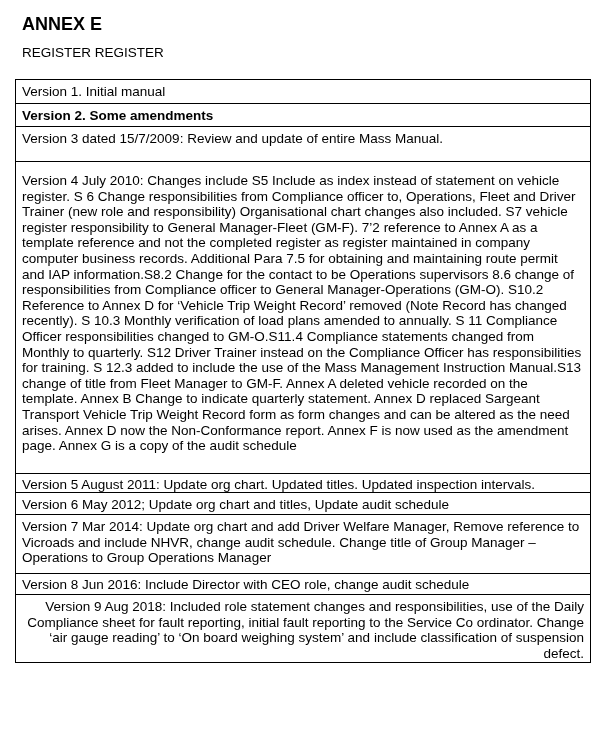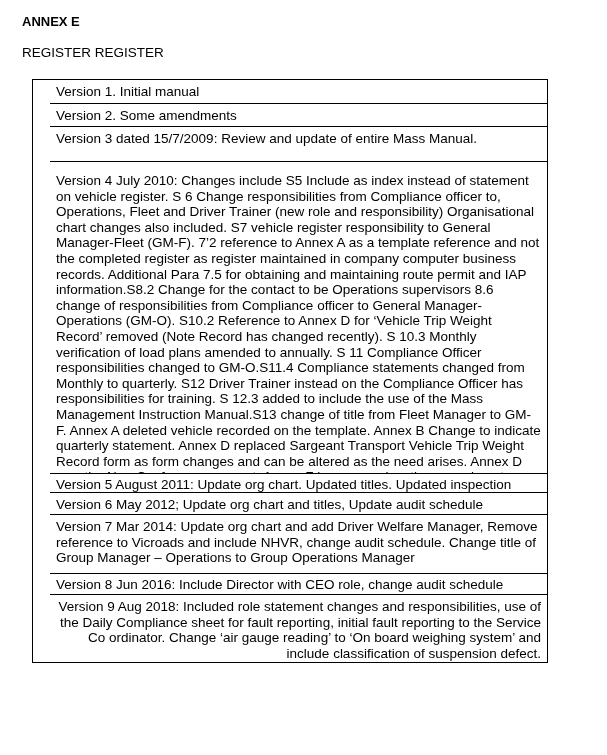--- a/index.html
+++ b/index.html
@@ -2,40 +2,40 @@
 <html><head>
   <meta charset="utf-8">
   <style>
     html, body { margin: 0; padding: 0; background: #ffffff; }
     body {
       width: 607px; height: 755px; overflow: hidden; position: relative;
       font-family: "Liberation Sans", sans-serif; color: #000;
     }
     .annex {
       position: absolute; left: 22px; top: 14px;
-      font-size: 13px; font-weight: bold; letter-spacing: 0;
+      font-size: 18px; font-weight: bold; letter-spacing: 0;
     }
     .subtitle {
       position: absolute; left: 22px; top: 45px;
       font-size: 13.5px;
     }
     .register {
-      position: absolute; left: 32px; top: 79px; width: 516px;
-      border: 1px solid #000; box-sizing: border-box; padding-left: 17px;
+      position: absolute; left: 15px; top: 79px; width: 576px;
+      border: 1px solid #000; box-sizing: border-box;
     }
     .row {
       box-sizing: border-box;
       border-top: 1px solid #000;
       padding: 4px 6px 0 6px;
       font-size: 13.5px; line-height: 15.6px;
       overflow: hidden;
     }
     .row:first-child { border-top: none; }
     .r1 { height: 23px; }
-    .r2 { height: 23px; }
+    .r2 { height: 23px; font-weight: bold; }
     .r3 { height: 35px; }
     .r4 { height: 312px; padding-top: 11px; }
     .r5 { height: 19px; padding-top: 3px; }
     .r6 { height: 22px; padding-top: 4px; }
     .r7 { height: 59px; }
     .r8 { height: 21px; padding-top: 3px; }
     .r9 { height: 68px; text-align: right; }
     .r10 { height: 63px; }
   </style>
 </head>

